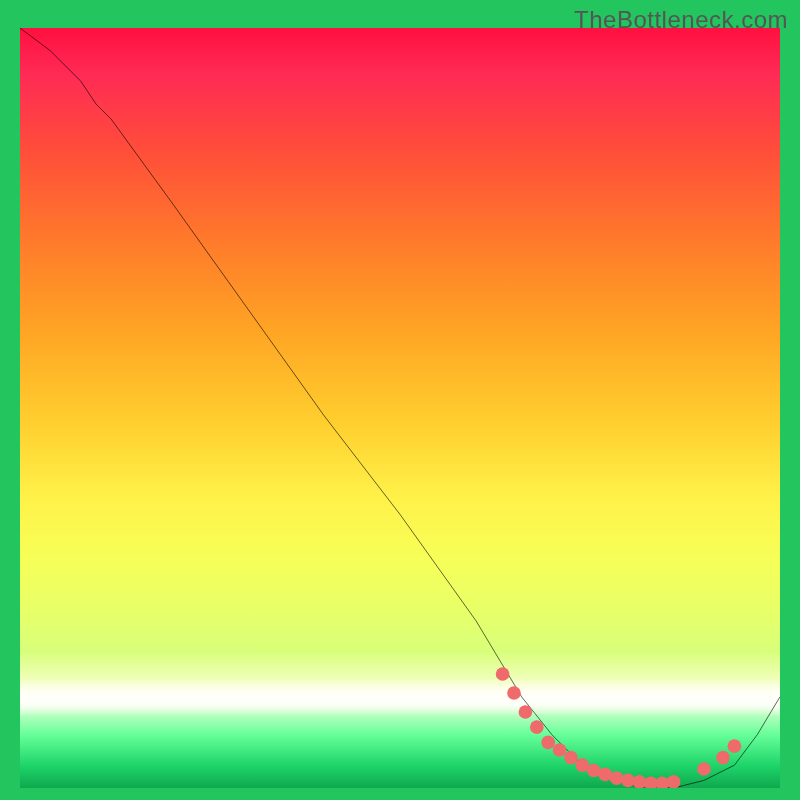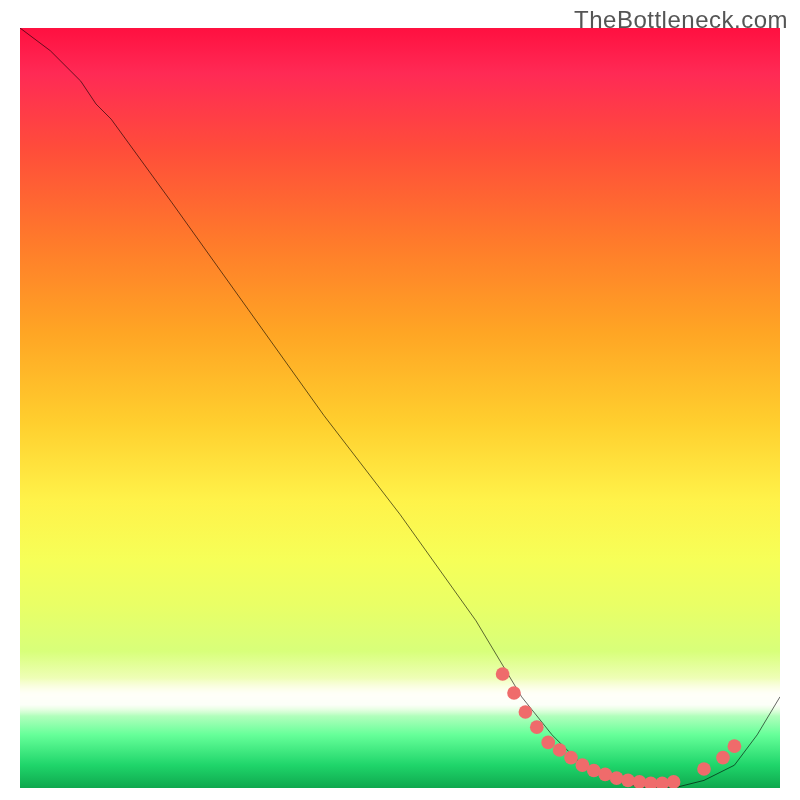--- a/index.html
+++ b/index.html
@@ -8,21 +8,21 @@
     width: 800px;
     height: 800px;
     background: #000;
     font-family: Arial, Helvetica, sans-serif;
     overflow: hidden;
   }
   .frame {
     position: relative;
     width: 800px;
     height: 800px;
-    background: #ffffff;
+    background: #22c55e;
   }
   .watermark {
     position: absolute;
     top: 6px;
     right: 12px;
     color: #555;
     font-size: 24px;
     font-weight: 400;
     letter-spacing: 0.5px;
     z-index: 20;

